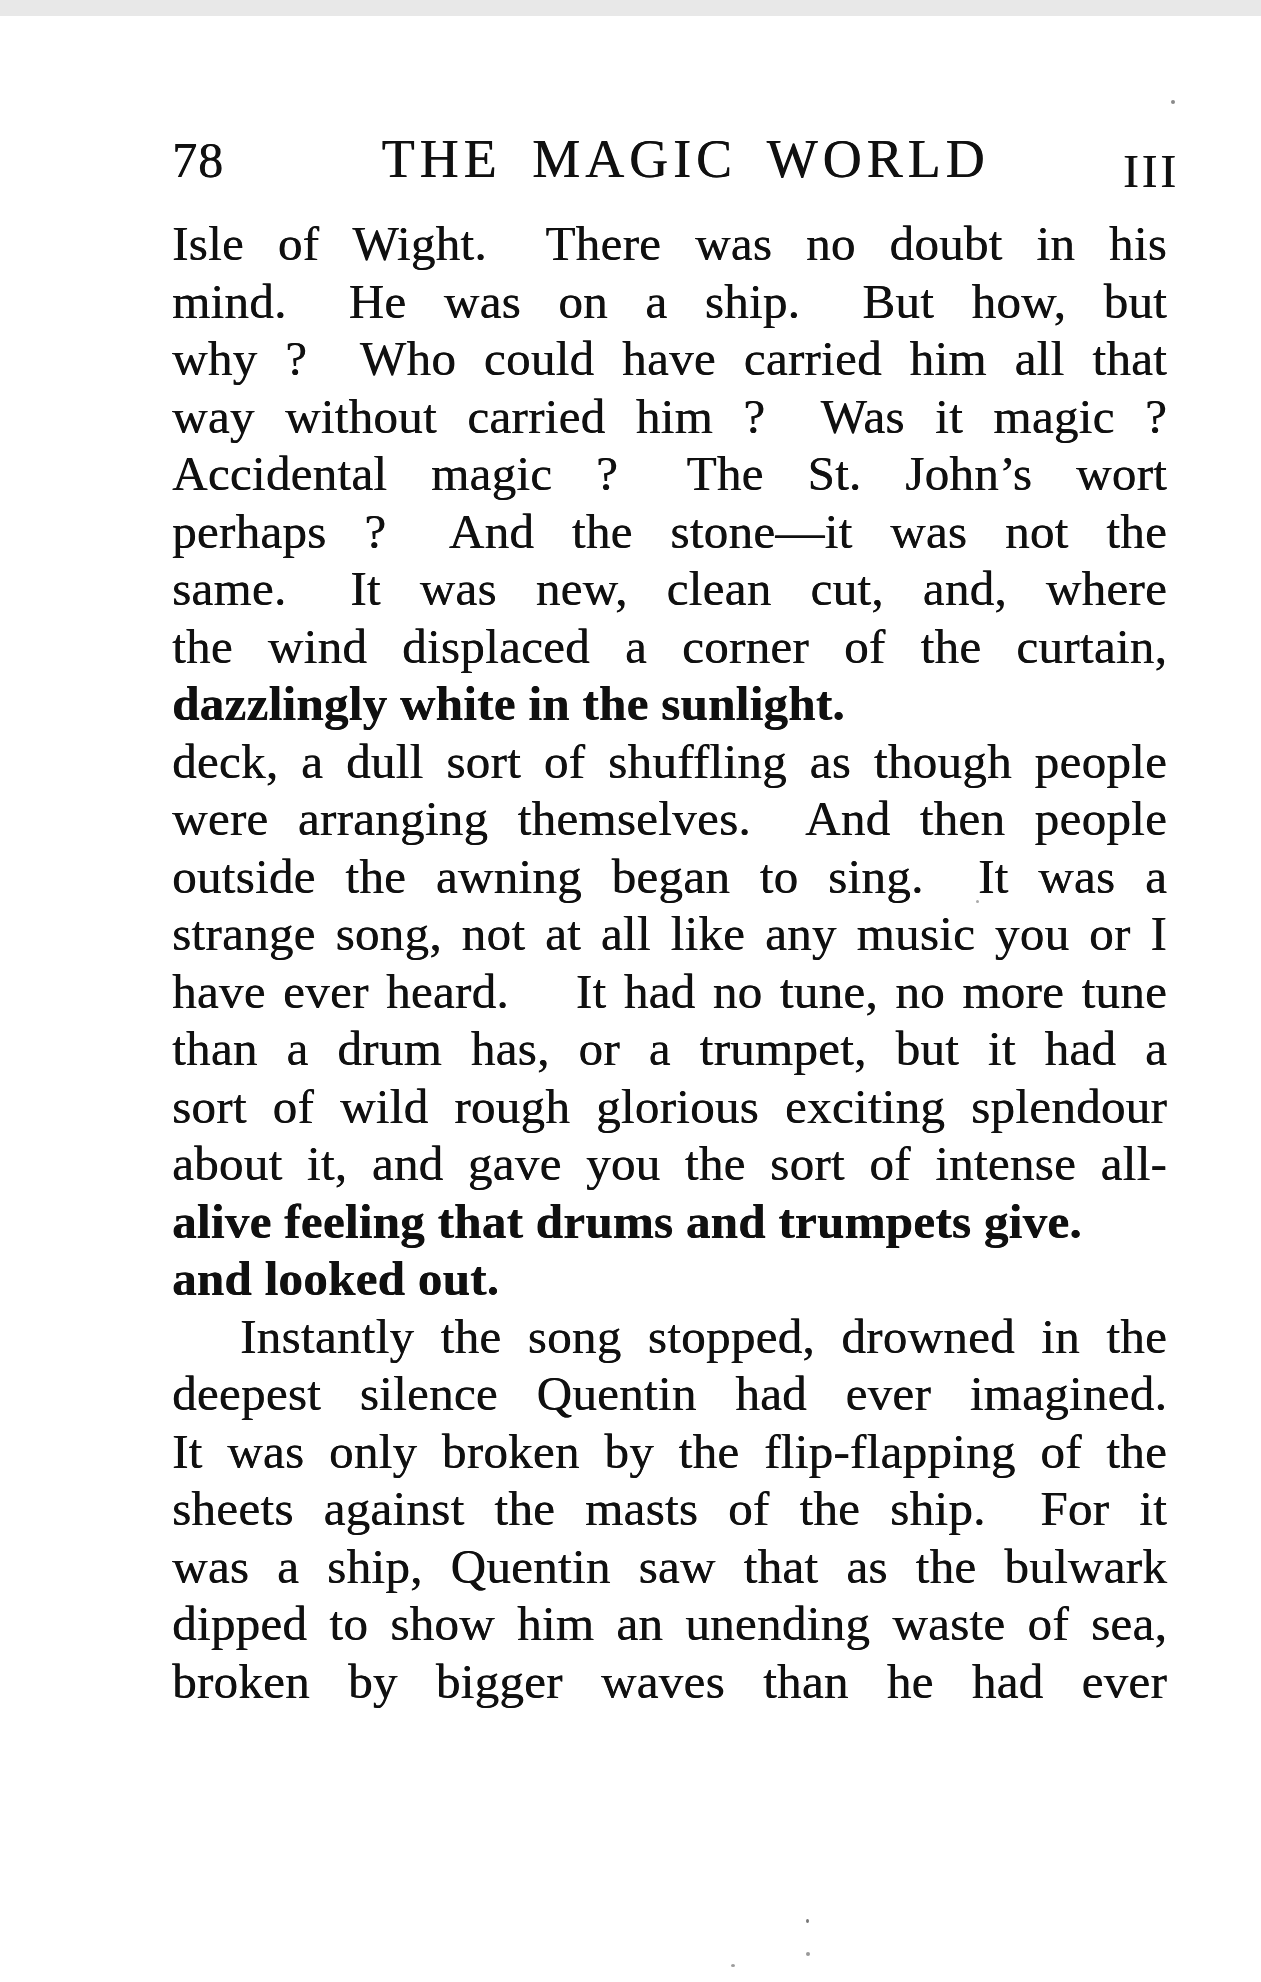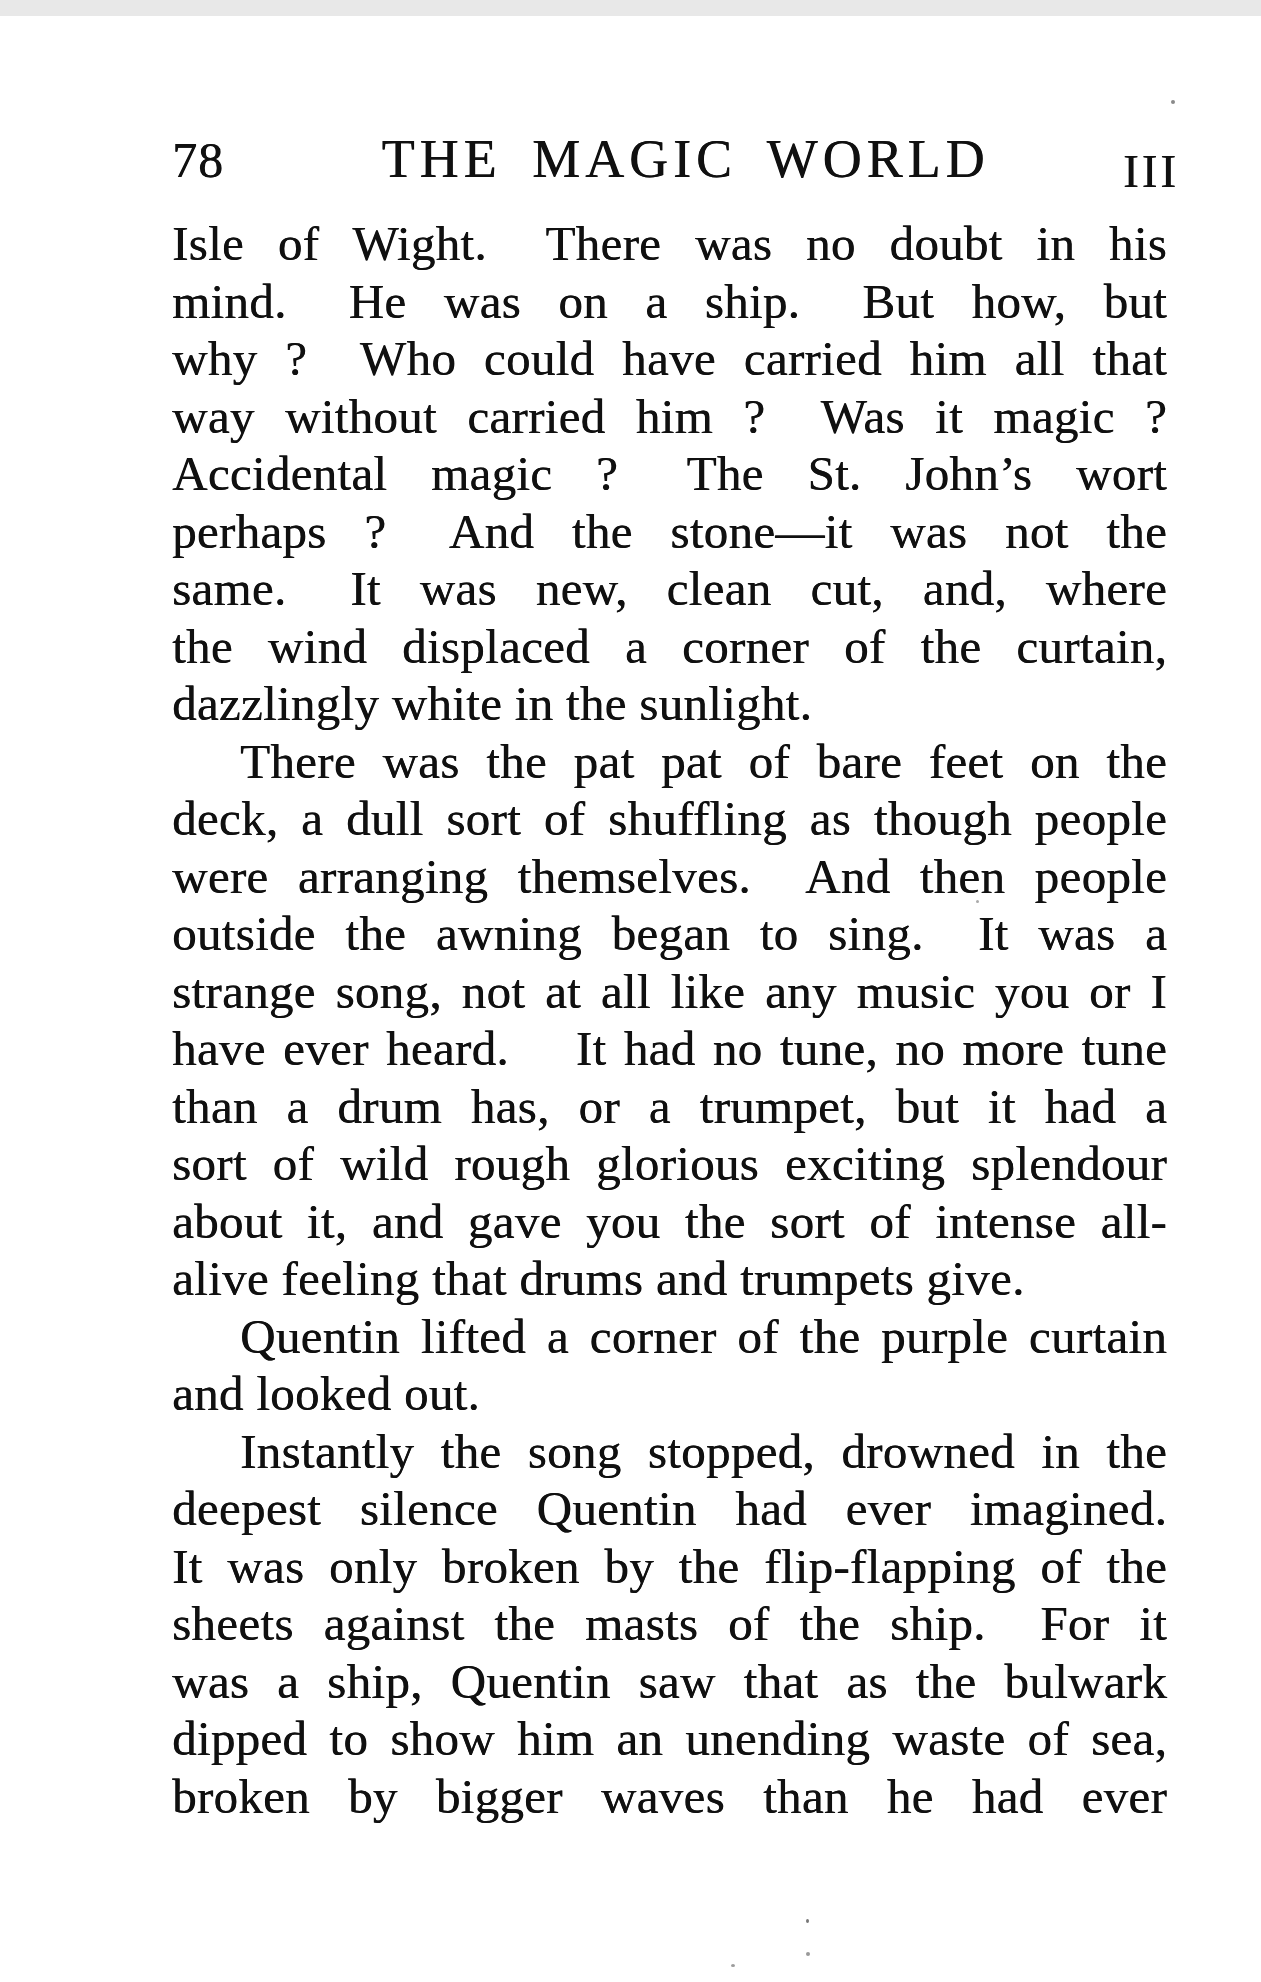--- a/index.html
+++ b/index.html
@@ -47,21 +47,21 @@
     letter-spacing: 0.3px;
     text-shadow: 0.45px 0 0 currentColor;
   }
   .line {
     text-align: justify;
     text-align-last: justify;
     text-justify: inter-word;
     white-space: normal;
   }
   .line.indent { text-indent: 68px; }
-  .line.end { text-align: left; text-align-last: left; }
+  .line.end { text-align: left; text-align-last: left; font-weight: bold; }
   
   .speck { position: absolute; background: #8a8a8a; border-radius: 50%; }
   .sp1 { left: 1171px; top: 84px;  width: 4px; height: 4px; }
   .sp2 { left: 806px;  top: 1903px; width: 3px; height: 4px; background:#777; }
   .sp3 { left: 806px;  top: 1936px; width: 4px; height: 4px; background:#999; }
   .sp4 { left: 731px;  top: 1948px; width: 4px; height: 3px; background:#9c9c9c; }
   .sp5 { left: 976px;  top: 884px;  width: 3px; height: 3px; background:#aaa; }
 </style>
 </head>
 <body>
@@ -77,31 +77,29 @@
   <div class="bodytext" id="body-lines">
       <div class="line">Isle of Wight.  There was no doubt in his</div>
       <div class="line">mind.  He was on a ship.  But how, but</div>
       <div class="line">why ?  Who could have carried him all that</div>
       <div class="line">way without carried him ?  Was it magic ?</div>
       <div class="line">Accidental magic ?  The St. John’s wort</div>
       <div class="line">perhaps ?  And the stone—it was not the</div>
       <div class="line">same.  It was new, clean cut, and, where</div>
       <div class="line">the wind displaced a corner of the curtain,</div>
       <div class="line end">dazzlingly white in the sunlight.</div>
-      <div class="line indent">There was the pat pat of bare feet on the</div>
       <div class="line">deck, a dull sort of shuffling as though people</div>
       <div class="line">were arranging themselves.  And then people</div>
       <div class="line">outside the awning began to sing.  It was a</div>
       <div class="line">strange song, not at all like any music you or I</div>
       <div class="line">have ever heard.   It had no tune, no more tune</div>
       <div class="line">than a drum has, or a trumpet, but it had a</div>
       <div class="line">sort of wild rough glorious exciting splendour</div>
       <div class="line">about it, and gave you the sort of intense all-</div>
       <div class="line end">alive feeling that drums and trumpets give.</div>
-      <div class="line indent">Quentin lifted a corner of the purple curtain</div>
       <div class="line end">and looked out.</div>
       <div class="line indent">Instantly the song stopped, drowned in the</div>
       <div class="line">deepest silence Quentin had ever imagined.</div>
       <div class="line">It was only broken by the flip-flapping of the</div>
       <div class="line">sheets against the masts of the ship.  For it</div>
       <div class="line">was a ship, Quentin saw that as the bulwark</div>
       <div class="line">dipped to show him an unending waste of sea,</div>
       <div class="line">broken by bigger waves than he had ever</div>
     </div>
 

